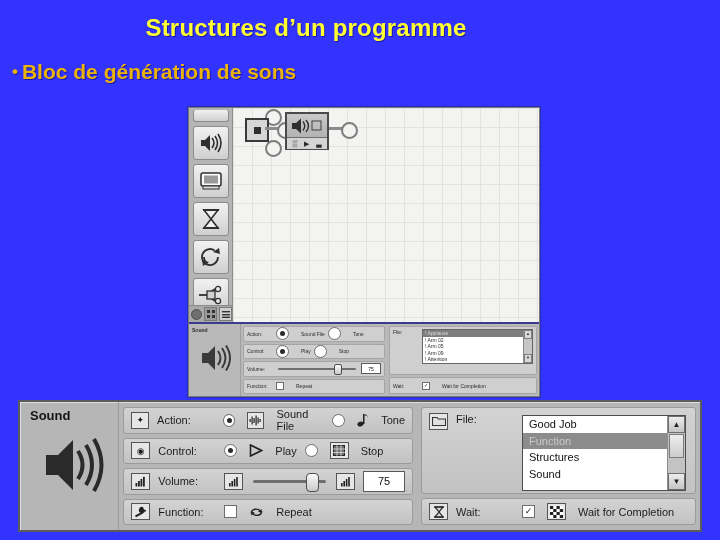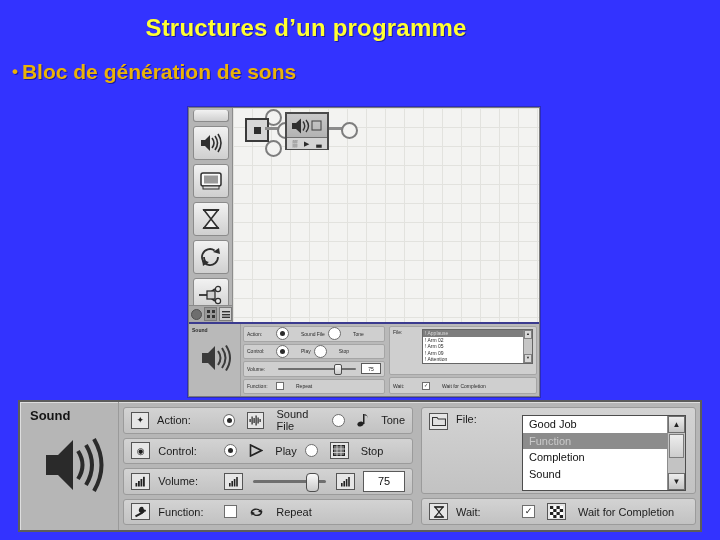--- a/index.html
+++ b/index.html
@@ -544,21 +544,21 @@
         <svg width="14" height="11" viewBox="0 0 14 11">
           <path d="M0.5 9.5 V1.5 H5 L6.3 3 H13.5 V9.5 Z" fill="#e0e0e0" stroke="#333" stroke-width="1.1"></path>
         </svg>
       </span>
       <span class="plabel">File:</span>
 
       <span class="filelist">
         <ul>
           <li>Good Job</li>
           <li class="sel">Function</li>
-          <li>Completion</li>
+          <li>Structures</li>
           <li>Sound</li>
         </ul>
         <span class="scrollbar">
           <span class="sb-btn">▲</span>
           <span class="sb-thumb"></span>
           <span class="sb-space"></span>
           <span class="sb-btn">▼</span>
         </span>
       </span>
     </div>

